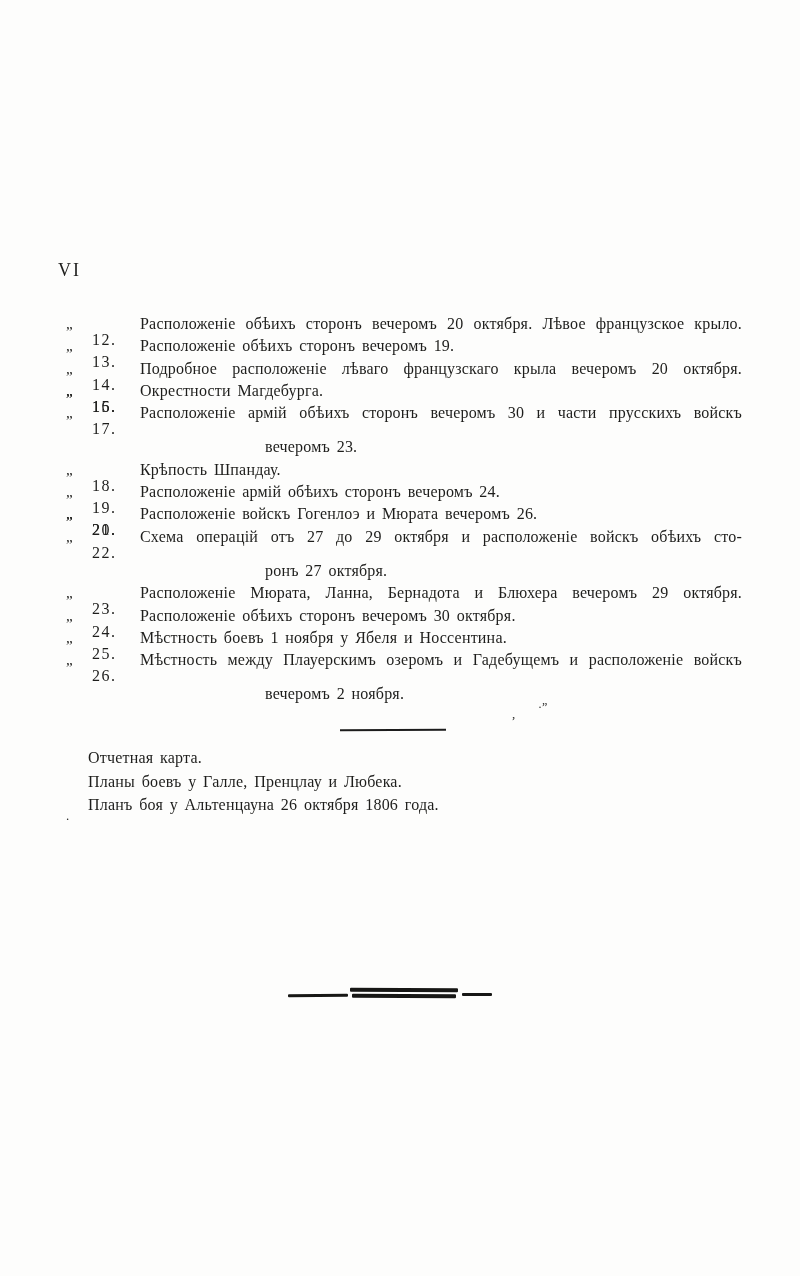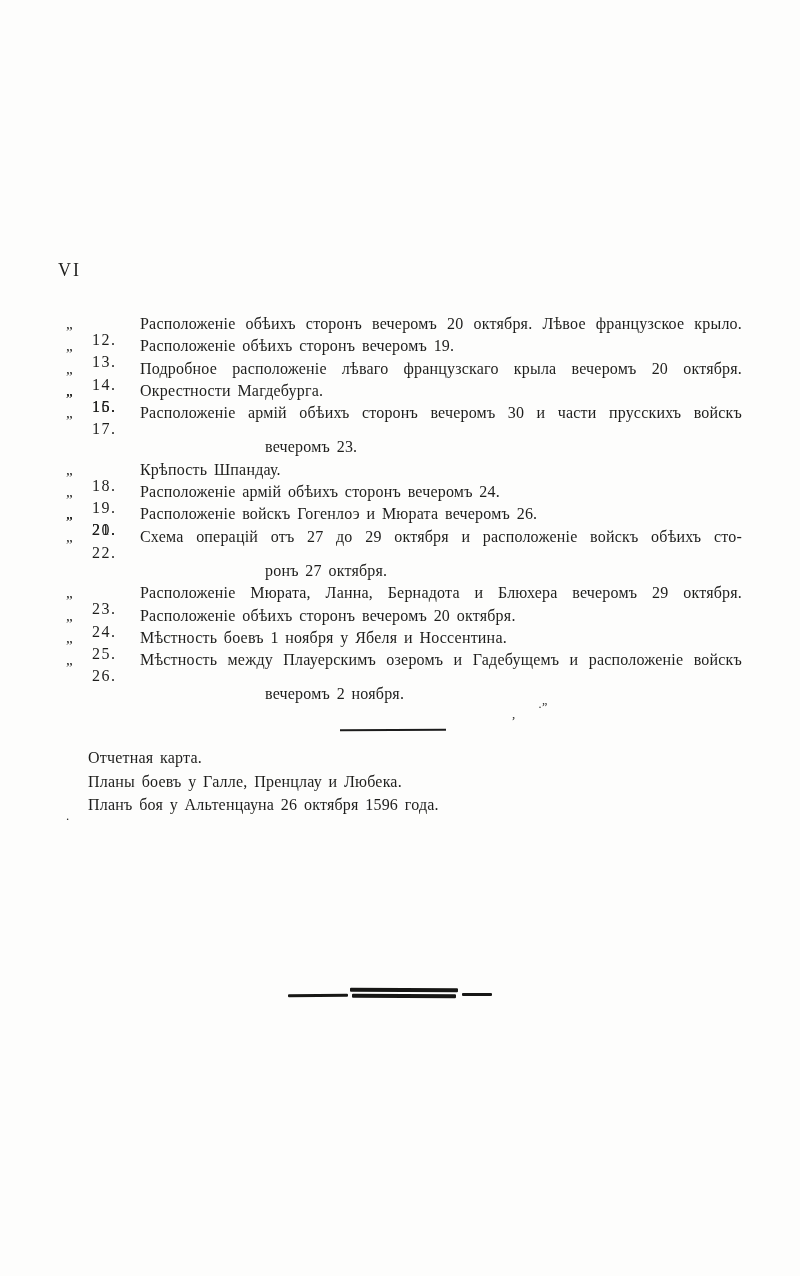--- a/index.html
+++ b/index.html
@@ -185,21 +185,21 @@
 
   <div class="entry">
     <span class="mark">„</span>
     <span class="num">23.</span>
     <span class="text"><span class="line just">Расположеніе Мюрата, Ланна, Бернадота и Блюхера вечеромъ 29 октября.</span></span>
   </div>
 
   <div class="entry">
     <span class="mark">„</span>
     <span class="num">24.</span>
-    <span class="text"><span class="line">Расположеніе обѣихъ сторонъ вечеромъ 20 октября.</span></span>
+    <span class="text"><span class="line">Расположеніе обѣихъ сторонъ вечеромъ 30 октября.</span></span>
   </div>
 
   <div class="entry">
     <span class="mark">„</span>
     <span class="num">25.</span>
     <span class="text"><span class="line">Мѣстность боевъ 1 ноября у Ябеля и Носсентина.</span></span>
   </div>
 
   <div class="entry">
     <span class="mark">„</span>
@@ -213,21 +213,21 @@
 </div>
 
 <div class="separator"></div>
 
 <span class="artifact a-comma">,</span>
 <span class="artifact a-ticks">·”</span>
 
 <div class="footer">
   <span class="line">Отчетная карта.</span>
   <span class="line">Планы боевъ у Галле, Пренцлау и Любека.</span>
-  <span class="line">Планъ боя у Альтенцауна 26 октября 1596 года.</span>
+  <span class="line">Планъ боя у Альтенцауна 26 октября 1806 года.</span>
 </div>
 
 <span class="artifact a-period">.</span>
 
 <div class="smudge">
   <div class="bar b1"></div>
   <div class="bar b2"></div>
   <div class="bar b3"></div>
   <div class="bar b4"></div>
 </div>

